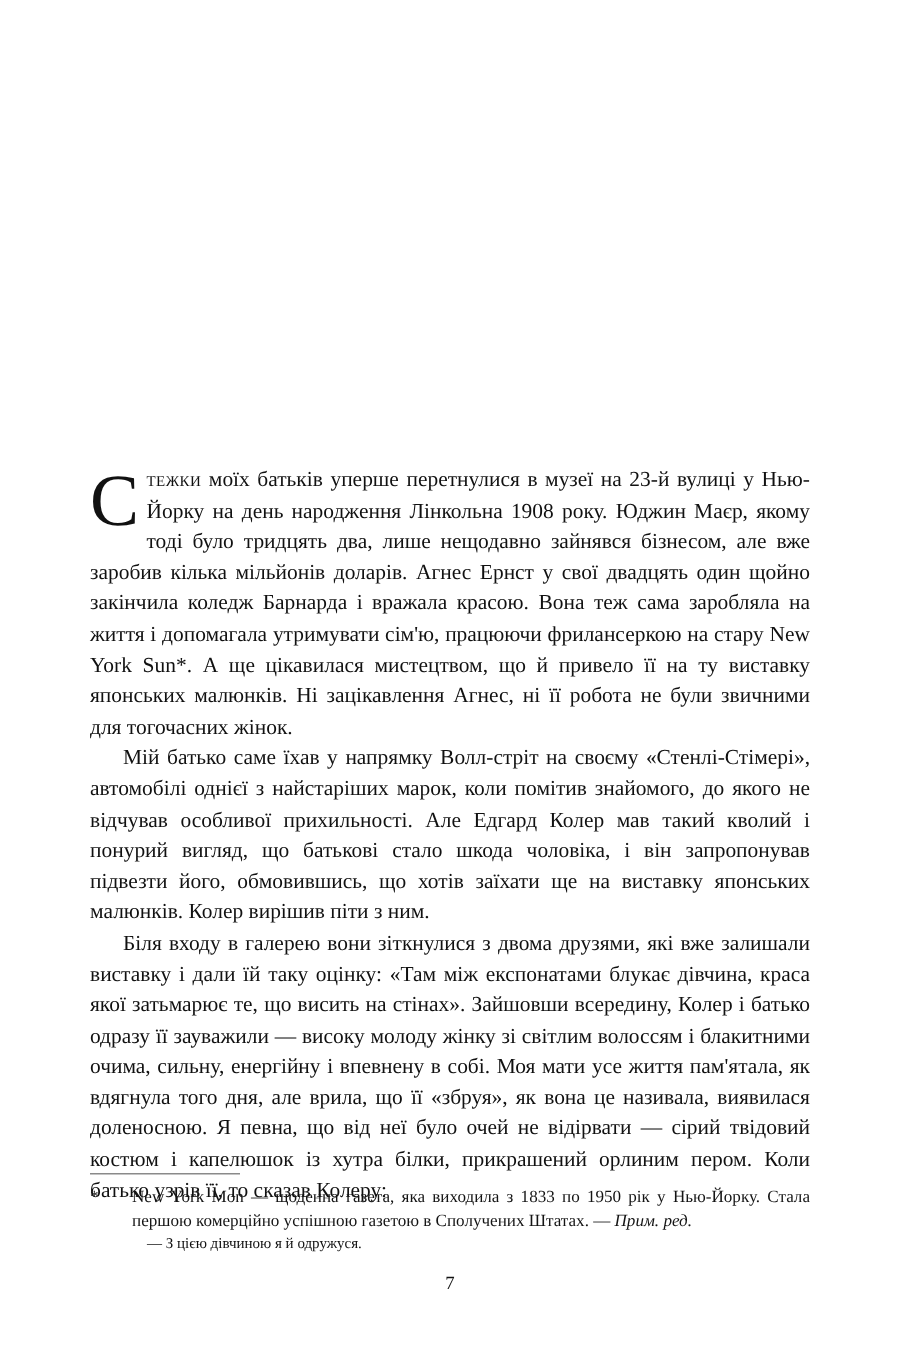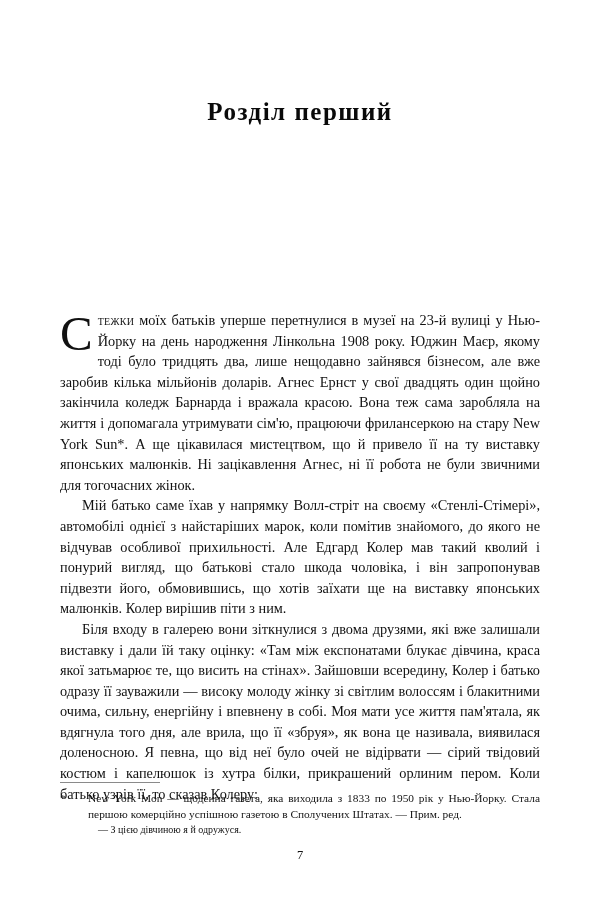--- a/index.html
+++ b/index.html
@@ -95,20 +95,21 @@
     left: 0;
     top: 0;
     width: 18px;
     text-align: left;
   }
   .footnote .fn-text {
     display: block;
     margin-left: 28px;
   }
   .fn-italic {
+    font-style: italic;
   }
   .page-number {
     position: absolute;
     left: 0;
     right: 0;
     top: 848px;
     text-align: center;
     font-size: 12.5px;
     color: #111111;
   }
@@ -116,21 +117,20 @@
     font-size: 0.62em;
     vertical-align: super;
     line-height: 0;
   }
 </style>
 </head>
 <body>
 
 <div class="page">
 
-  <div class="chapter-title">Розділ перший</div>
 
   <div class="body-block">
 
     <p class="para dropcap-para"><span class="dropcap">С</span><span class="smallcaps">тежки</span><span> моїх батьків уперше перетнулися в музеї на 23-й вулиці у Нью-Йорку на день народження Лінкольна 1908 року. Юджин Маєр, якому тоді було тридцять два, лише нещодавно зайнявся бізнесом, але вже заробив кілька мільйонів доларів. Агнес Ернст у свої двадцять один щойно закінчила коледж Барнарда і вражала красою. Вона теж сама заробляла на життя і допомагала утримувати сім'ю, працюючи фрилансеркою на стару New York Sun*. А ще цікавилася мистецтвом, що й привело її на ту виставку японських малюнків. Ні зацікавлення Агнес, ні її робота не були звичними для тогочасних жінок.</span><sup class="fn-ref"></sup></p>
 
     <p class="para">Мій батько саме їхав у напрямку Волл-стріт на своєму «Стенлі-Стімері», автомобілі однієї з найстаріших марок, коли помітив знайомого, до якого не відчував особливої прихильності. Але Едгард Колер мав такий кволий і понурий вигляд, що батькові стало шкода чоловіка, і він запропонував підвезти його, обмовившись, що хотів заїхати ще на виставку японських малюнків. Колер вирішив піти з ним.</p>
 
     <p class="para">Біля входу в галерею вони зіткнулися з двома друзями, які вже залишали виставку і дали їй таку оцінку: «Там між експонатами блукає дівчина, краса якої затьмарює те, що висить на стінах». Зайшовши всередину, Колер і батько одразу її зауважили — високу молоду жінку зі світлим волоссям і блакитними очима, сильну, енергійну і впевнену в собі. Моя мати усе життя пам'ятала, як вдягнула того дня, але врила, що її «збруя», як вона це називала, виявилася доленосною. Я певна, що від неї було очей не відірвати — сірий твідовий костюм і капелюшок із хутра білки, прикрашений орлиним пером. Коли батько узрів її, то сказав Колеру:</p>
 
     <p class="dialogue">— З цією дівчиною я й одружуся.</p>

